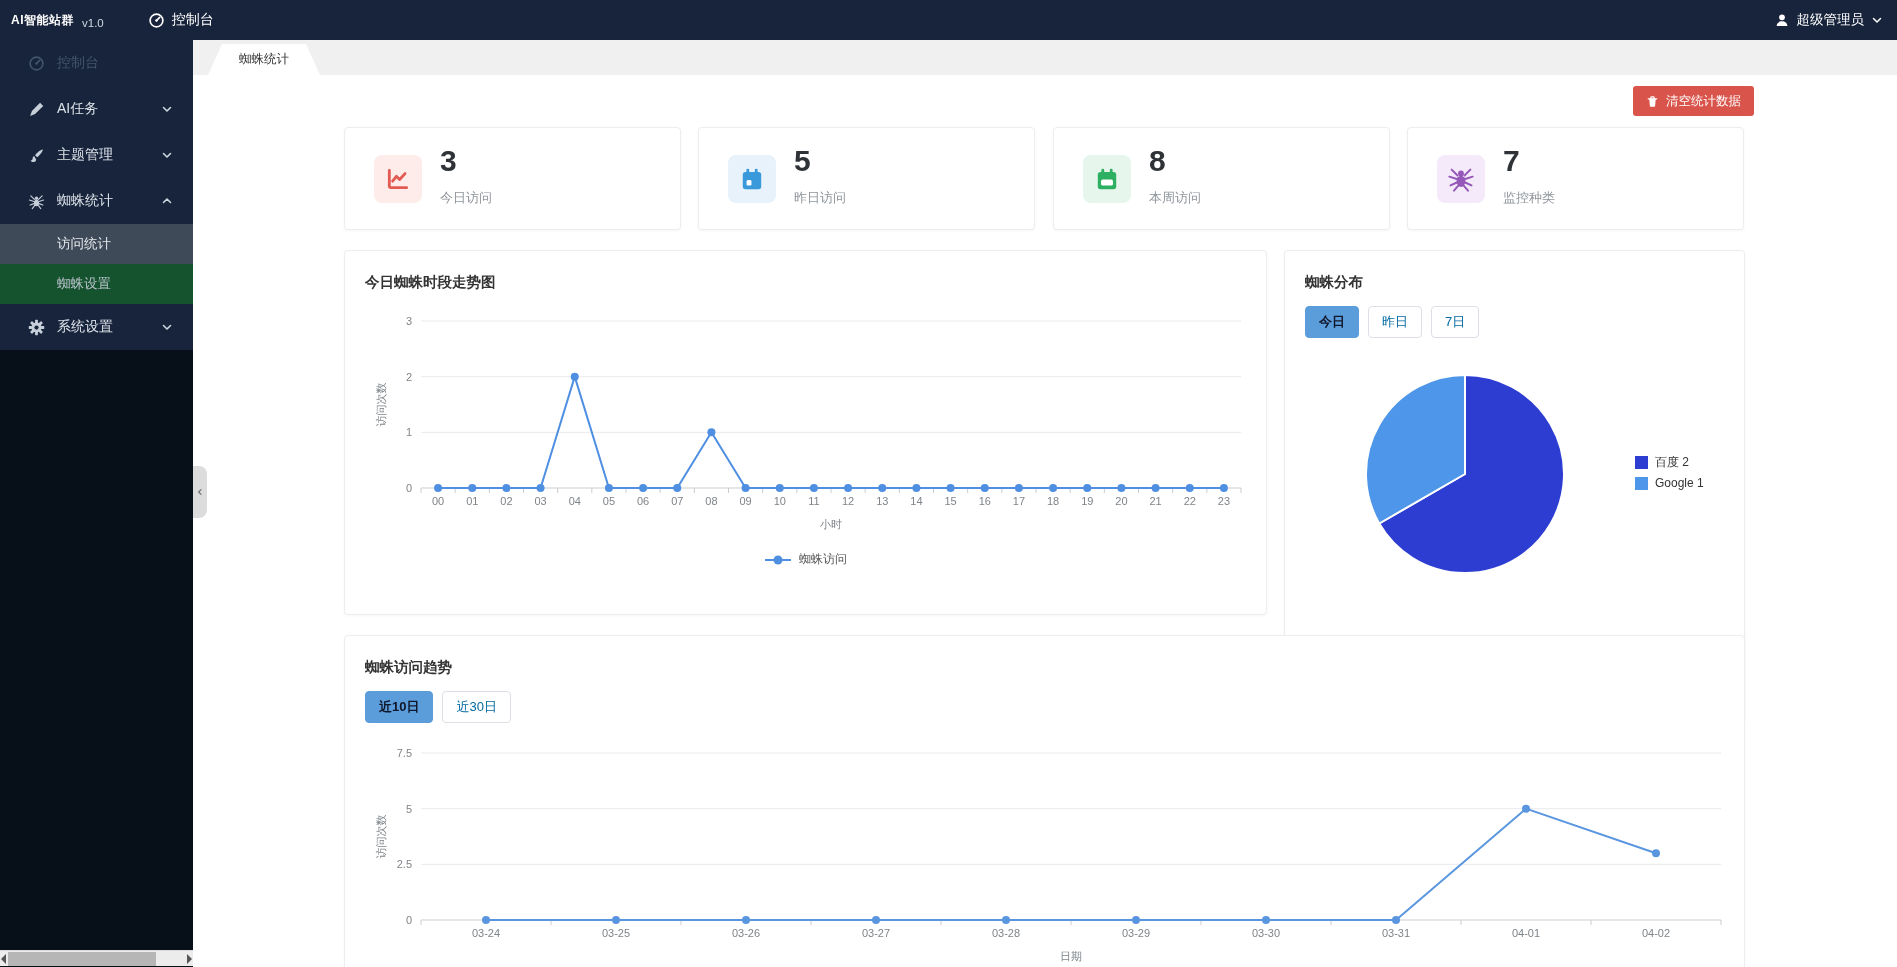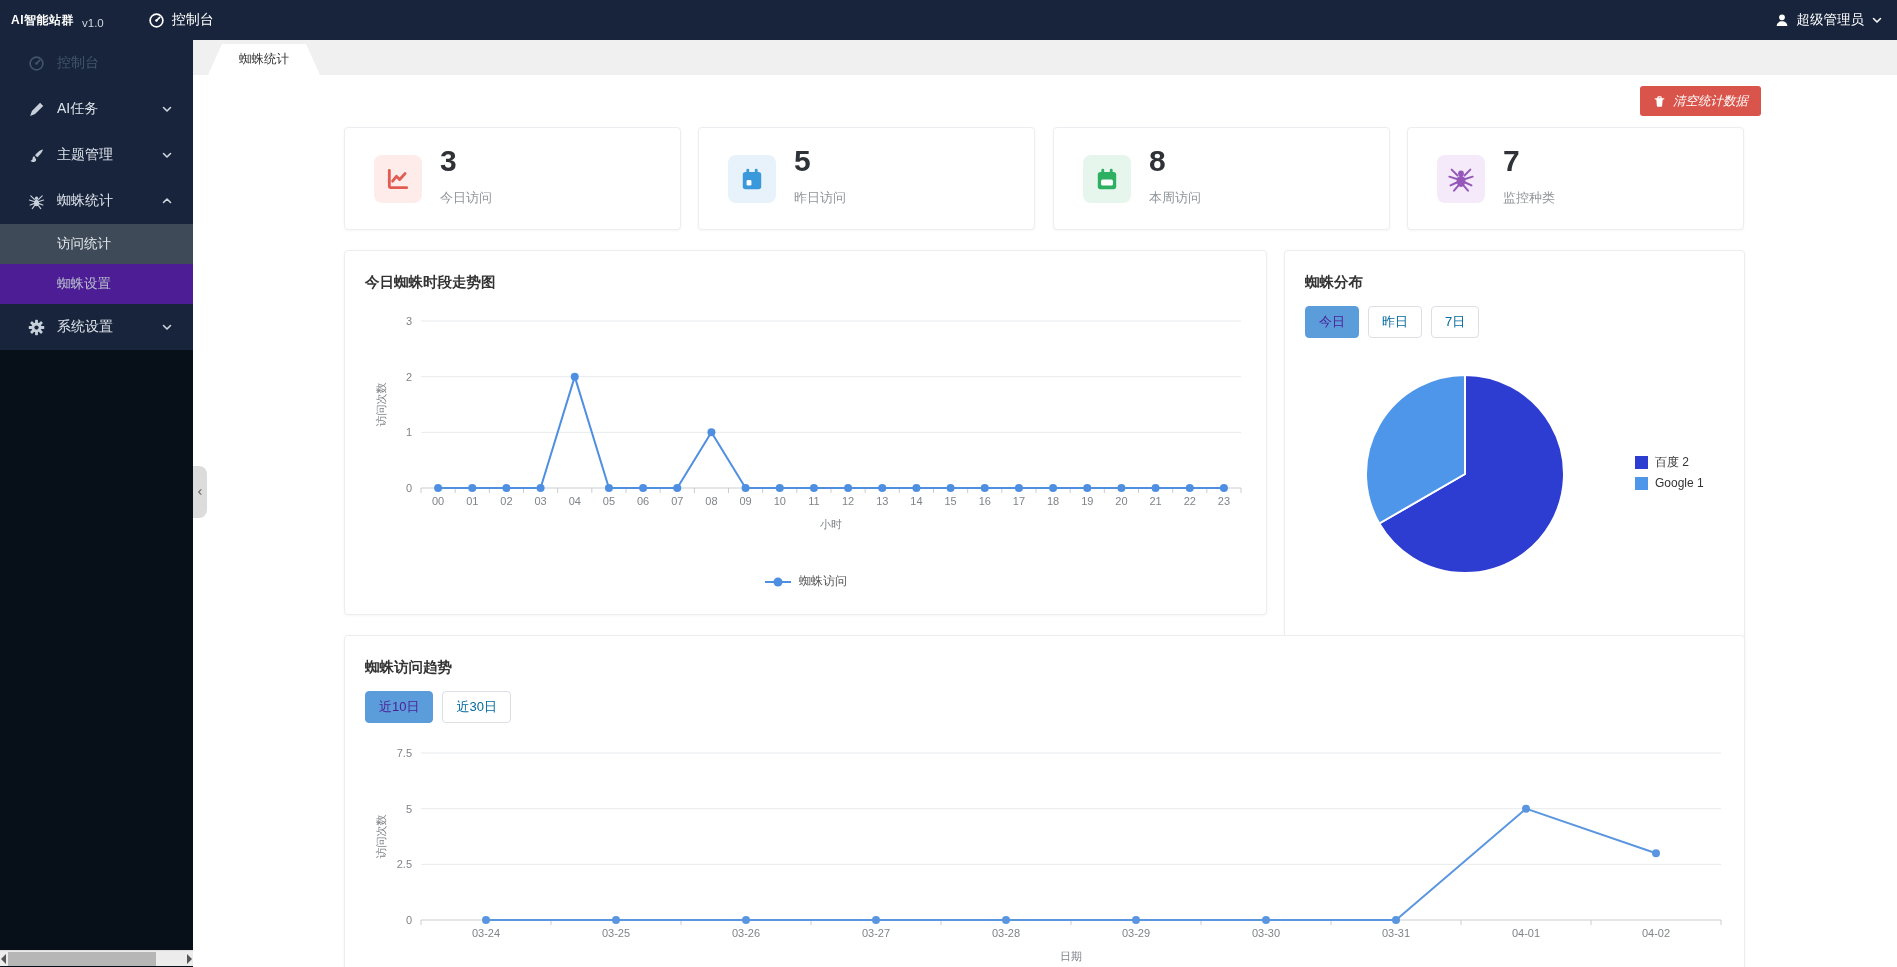--- a/index.html
+++ b/index.html
@@ -13,62 +13,62 @@
   .top-nav { display:flex; align-items:center; gap:7px; color:#fff; font-size:14px; margin-left:34px; cursor:pointer; height:100%; padding:0 10px; }
   .top-user { margin-left:auto; display:flex; align-items:center; gap:7px; color:#fff; font-size:13.5px; margin-right:14px; cursor:pointer;text-align:right; }
 
   
   #sidebar { position:absolute; left:0; top:40px; width:193px; bottom:0; background:#071018; z-index:20; }
   .side-item { height:46px; display:flex; align-items:center; padding-left:28px; background:#17243b; color:#dde3ea; font-size:14px; position:relative; cursor:pointer; }
   .side-item .s-icon { width:17px; height:17px; margin-right:12px; color:#c7d0da; flex:0 0 auto; }
   .side-item.disabled { color:#42546b; cursor:default; }
   .side-item.disabled .s-icon { color:#42546b; }
   .chev { position:absolute; right:20px; width:12px; height:12px; color:#cdd5de; }
-  .sub-item { height:40px; display:flex; align-items:center; padding-left:57px; background:#4c1d95; color:#b9c2cc; font-size:13.5px; cursor:pointer; }
+  .sub-item { height:40px; display:flex; align-items:center; padding-left:57px; background:#14532d; color:#b9c2cc; font-size:13.5px; cursor:pointer; }
   .sub-item.active { background:#3e4a57; color:#e4e9ee; }
 
   
   .h-scrollbar { position:absolute; left:0; top:910px; width:193px; height:16px; background:#ececec; border-top:1px solid #dcdcdc; }
   .h-thumb { position:absolute; left:8px; top:1px; width:148px; height:14px; background:#b6b6b6; cursor:pointer; }
   .sb-arrow { position:absolute; top:3px; width:0; height:0; border:5px solid transparent; cursor:pointer; }
   .sb-arrow.left  { left:1px;  border-right-color:#555; border-left:none; }
   .sb-arrow.right { right:1px; border-left-color:#555; border-right:none; }
 
   
   #tabstrip { position:absolute; left:193px; right:0; top:40px; height:35px; background:#f0f0f0; z-index:10; }
   .tab { position:absolute; left:15px; top:4px; width:112px; height:31px; background:#fff;
          clip-path:polygon(14px 0, calc(100% - 14px) 0, 100% 100%, 0 100%);
          display:flex; align-items:center; justify-content:center; font-size:12.5px; color:#333; cursor:pointer; }
 
   
   .collapse-handle { position:absolute; left:193px; top:466px; width:14px; height:52px; background:#dcdcdc; border-radius:0 8px 8px 0; display:flex; align-items:center; justify-content:center; color:#6f6f6f; cursor:pointer; z-index:15; }
 
   
-  .danger-btn { position:absolute; top:86px; right:136px; height:30px; background:#d9544a; color:#fff; border:none; border-radius:3px; font-size:12.5px; padding:0 13px; display:flex; align-items:center; gap:7px; cursor:pointer; font-family:inherit;font-style:italic; }
+  .danger-btn { position:absolute; top:86px; right:143px; height:30px; background:#d9544a; color:#fff; border:none; border-radius:3px; font-size:12.5px; padding:0 13px; display:flex; align-items:center; gap:7px; cursor:pointer; font-family:inherit; }
 
   .stat-card { position:absolute; top:127px; width:337px; height:103px; background:#fff; border:1px solid #ebedf0; border-radius:4px; box-shadow:0 1px 3px rgba(0,0,0,.04); }
   .stat-icon { position:absolute; left:29px; top:27px; width:48px; height:48px; border-radius:8px; display:flex; align-items:center; justify-content:center; }
   .stat-value { position:absolute; left:95px; top:16px; font-size:30px; font-weight:bold; color:#2f3337; }
   .stat-label { position:absolute; left:95px; top:61px; font-size:13px; color:#8f959b; }
 
   .panel { position:absolute; background:#fff; border:1px solid #ebedf0; border-radius:4px; box-shadow:0 1px 3px rgba(0,0,0,.04); }
   .panel-title { position:absolute; left:20px; top:22px; font-size:14.5px; font-weight:bold; color:#333; }
   #panel-hourly { left:344px; top:250px; width:923px; height:365px; }
   #panel-dist   { left:1284px; top:250px; width:461px; height:473px; }
   #panel-trend  { left:344px; top:635px; width:1401px; height:345px; }
 
   .filters { position:absolute; left:20px; top:55px; display:flex; }
   .filter-btn { padding:6px 13px; font-size:13px; border:1px solid #dcdfe6; border-radius:4px; background:#fff; color:#0369a1; margin-right:9px; cursor:pointer; font-family:inherit; }
-  .filter-btn.active { background:#5b9cdb; border-color:#5b9cdb; color:#4c1d95; }
+  .filter-btn.active { background:#5b9cdb; border-color:#5b9cdb; color:#0f172a;font-weight:bold; }
 
   #chart-hourly { position:absolute; left:18px; top:48px; }
   #chart-trend  { position:absolute; left:18px; top:103px; }
   #chart-pie    { position:absolute; left:75px; top:118px; }
 
-  .line-legend { position:absolute; left:0; right:0; top:300px; display:flex; align-items:center; justify-content:center; gap:7px; font-size:12px; color:#555; cursor:pointer;margin-top:22px; }
+  .line-legend { position:absolute; left:0; right:0; top:300px; display:flex; align-items:center; justify-content:center; gap:7px; font-size:12px; color:#555; cursor:pointer; }
   .pie-legend { position:absolute; left:350px; top:203px; }
   .pie-legend-row { display:flex; align-items:center; gap:7px; font-size:12px; color:#333; margin-bottom:5px; }
   .swatch { width:13px; height:13px; flex:0 0 auto; }
 
   svg text { font-family:"Liberation Sans", sans-serif; }
 </style>
 </head>
 <body>
 
 <div id="topbar">

